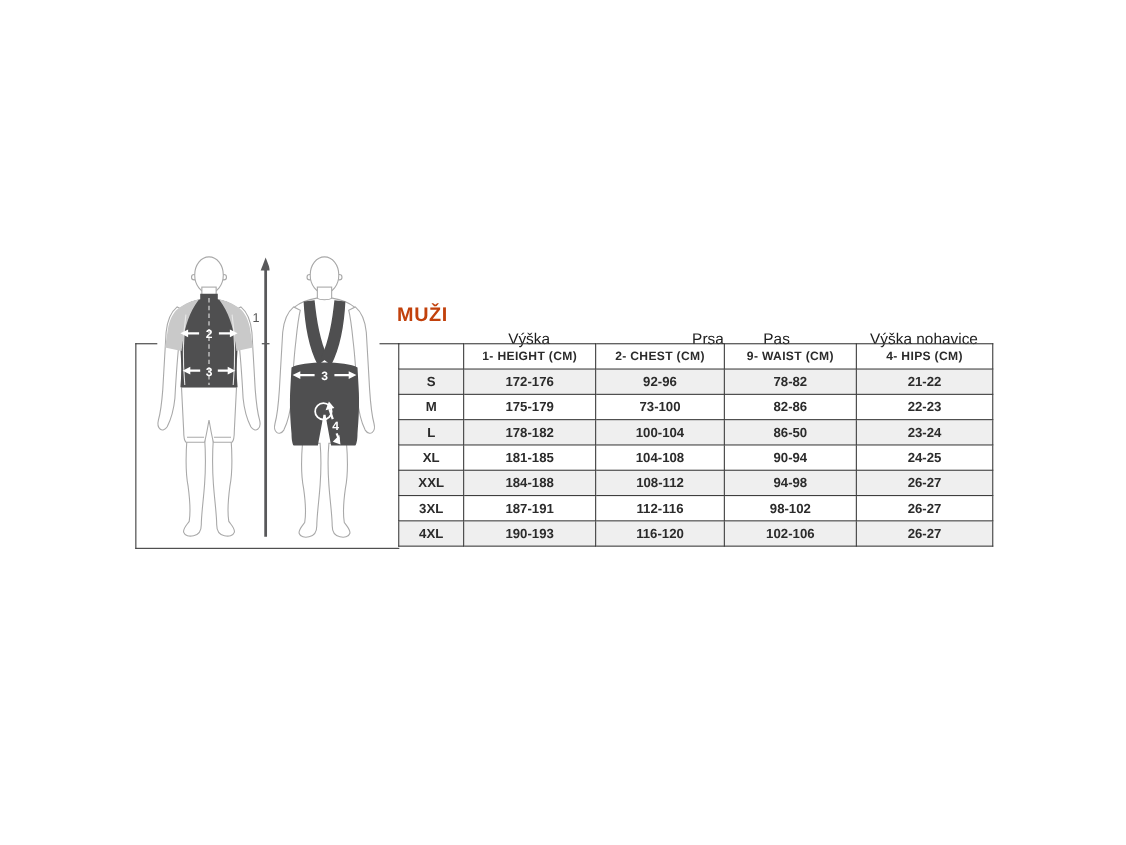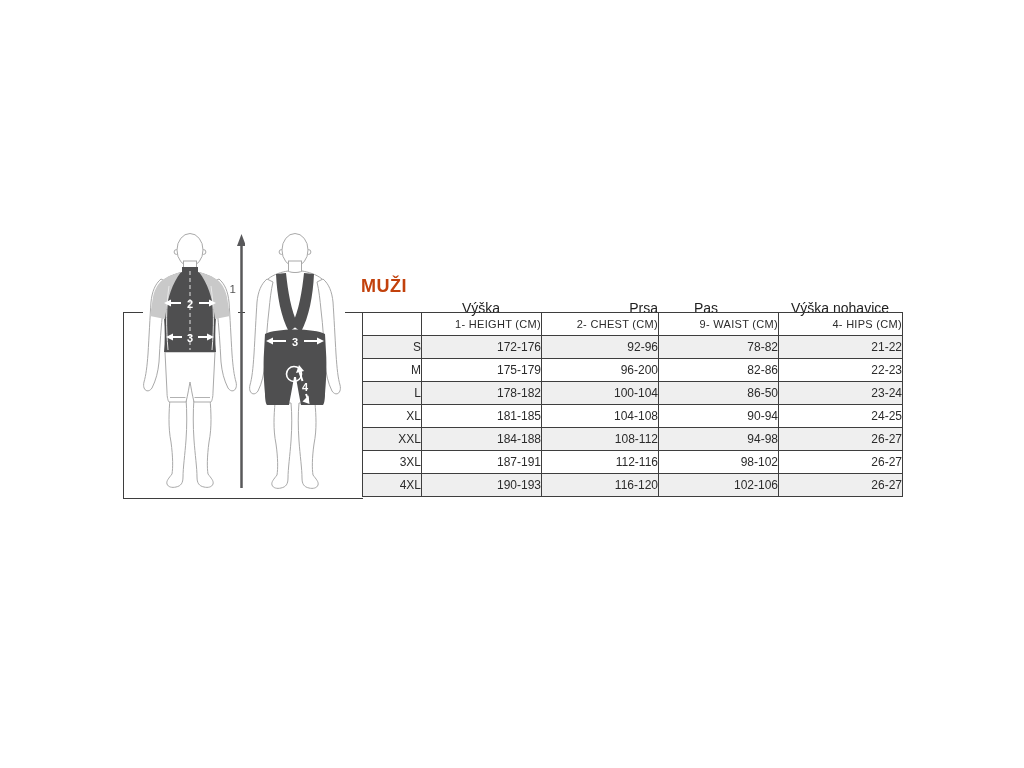--- a/index.html
+++ b/index.html
@@ -21,22 +21,22 @@
   .colhead{position:absolute;top:288px;font-size:14px;color:#1e1e1e;text-align:center;white-space:nowrap;margin-top:12px;}
   .colhead.c1{left:421px;width:120px;}
   .colhead.c2{left:541px;width:117px;text-align:right;}
   .colhead.c3{left:646px;width:120px;}
   .colhead.c4{left:778px;width:124px;}
   
   .size-table{
     position:absolute;left:362px;top:312px;border-collapse:collapse;table-layout:fixed;width:541px;
   }
   .size-table td{
-    border:1px solid #3e3e3e;text-align:right;vertical-align:middle;
-    height:22px;padding:0;font-size:12px;color:#2b2b2b;overflow:hidden;white-space:nowrap;
+    border:1px solid #3e3e3e;text-align:center;vertical-align:middle;
+    height:22px;padding:0;font-size:12px;color:#2b2b2b;overflow:hidden;white-space:nowrap;font-weight:bold;
   }
   .size-table tr.alt{background:#efefef;}
   .size-table tr.subhead td{font-size:11px;letter-spacing:0.3px;}
   .svg-label{font-family:"Liberation Sans",sans-serif;}
 </style>
 </head>
 <body>
 
 <div class="canvas">
 
@@ -159,21 +159,21 @@
       <tr class="alt">
         <td>S</td>
         <td>172-176</td>
         <td>92-96</td>
         <td>78-82</td>
         <td>21-22</td>
       </tr>
       <tr>
         <td>M</td>
         <td>175-179</td>
-        <td>96-200</td>
+        <td>73-100</td>
         <td>82-86</td>
         <td>22-23</td>
       </tr>
       <tr class="alt">
         <td>L</td>
         <td>178-182</td>
         <td>100-104</td>
         <td>86-50</td>
         <td>23-24</td>
       </tr>

